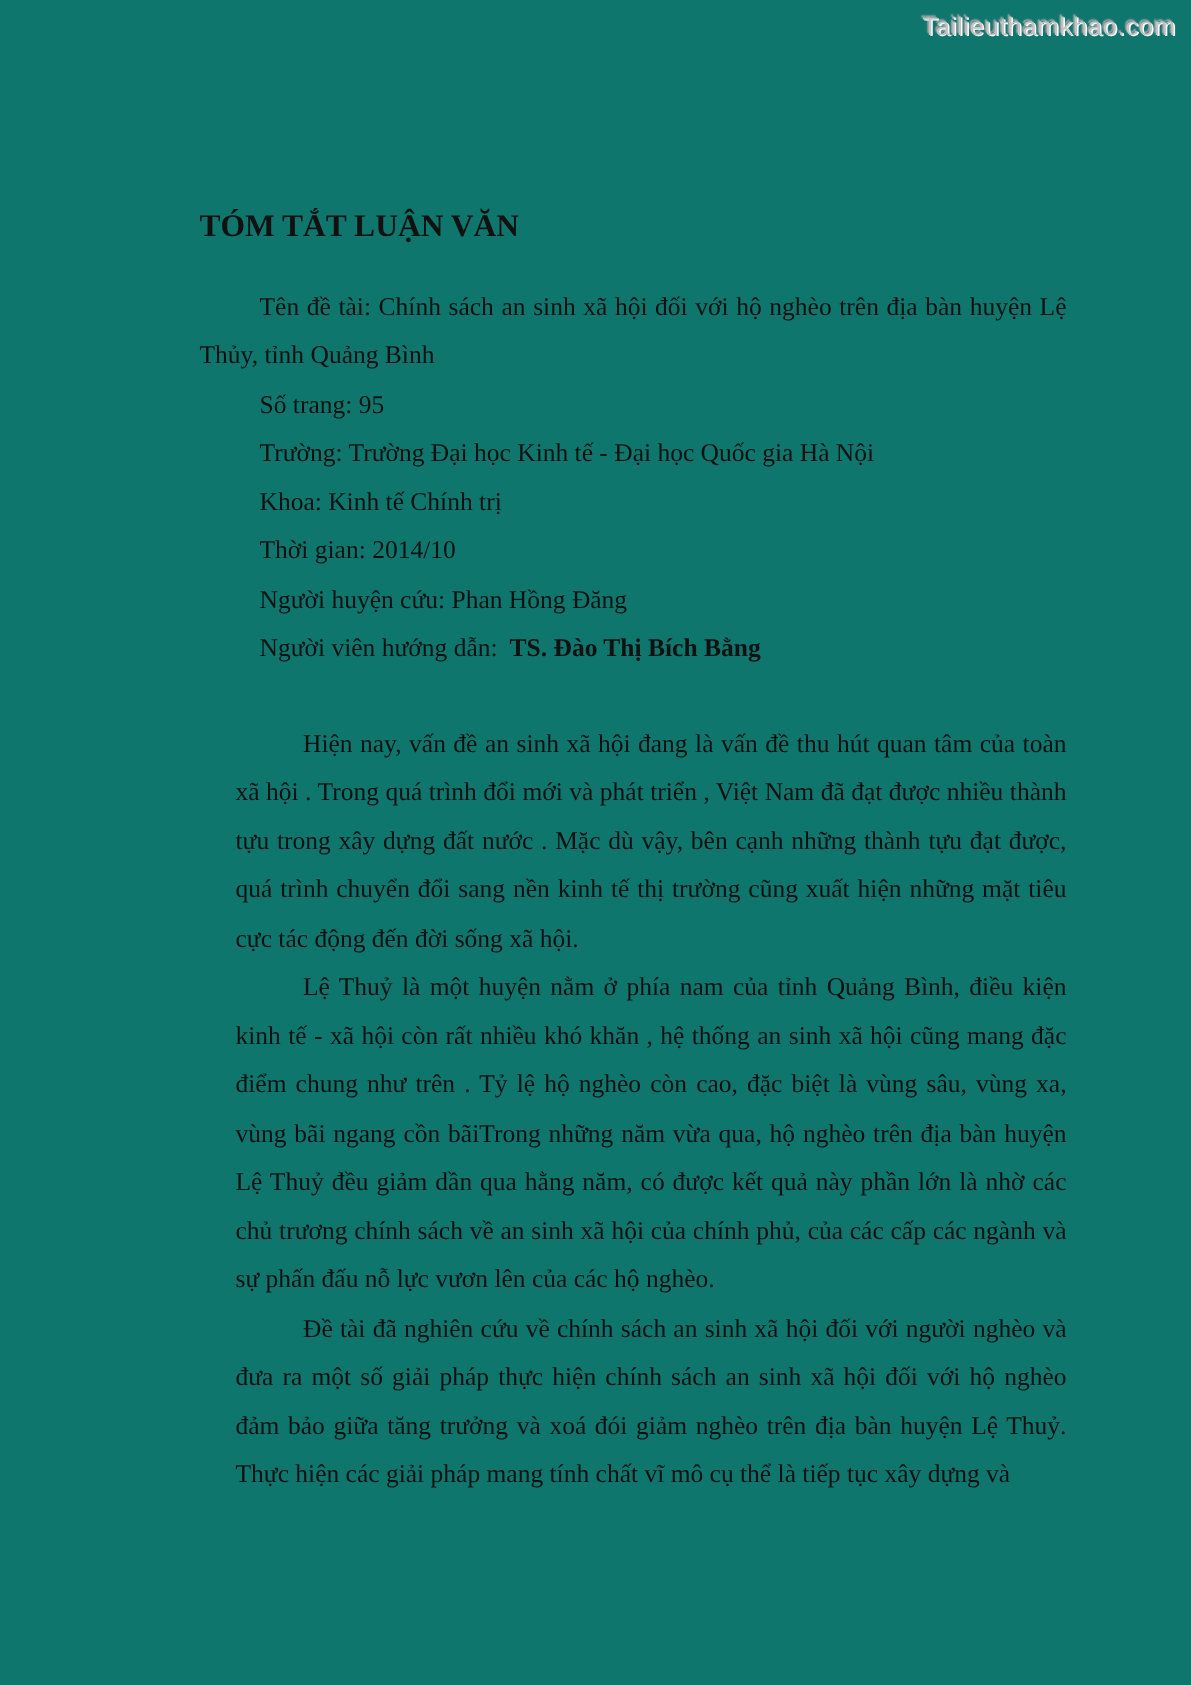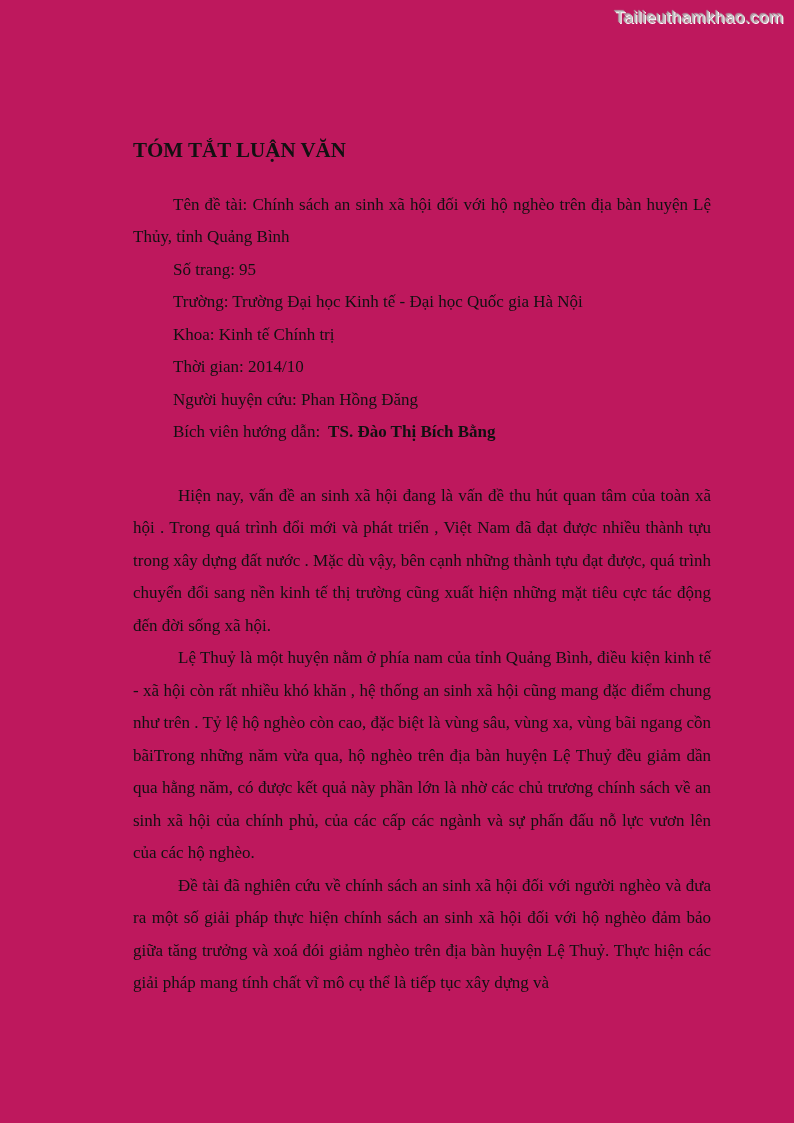--- a/index.html
+++ b/index.html
@@ -4,21 +4,21 @@
 <style>
   html, body {
     margin: 0;
     padding: 0;
     background: #ffffff;
   }
   .page {
     position: relative;
     width: 794px;
     height: 1123px;
-    background: #be185d;
+    background: #0f766e;
     overflow: hidden;
     font-family: "Liberation Serif", "DejaVu Serif", serif;
     color: #111111;
   }
   .watermark {
     position: absolute;
     top: 8px;
     right: 10px;
     font-family: "Liberation Sans", "DejaVu Sans", sans-serif;
     font-size: 17px;
@@ -61,20 +61,21 @@
     left: 377px;
     top: 0;
   }
   .gvhd-name {
     font-weight: bold;
     padding-left: 8px;
   }
   .para {
     text-indent: 45px;
     text-align: justify;
+    margin-left: 24px;
   }
 </style>
 </head>
 <body>
 
 <div class="page">
 
   <div class="watermark">Tailieuthamkhao.com</div>
 
   <div class="content">
@@ -84,21 +85,21 @@
     <div class="meta-block">
       <p class="meta-line">Tên đề tài:  Chính sách an sinh xã hội đối với hộ nghèo trên địa bàn huyện Lệ Thủy, tỉnh Quảng Bình</p>
       <p class="meta-line">Số trang: 95</p>
       <p class="meta-line">Trường: Trường Đại học Kinh tế - Đại học Quốc gia Hà Nội</p>
       <p class="meta-line">Khoa: Kinh tế Chính trị</p>
       <p class="meta-line split">
         <span>Thời gian:  2014/10</span>
       </p>
       <p class="meta-line">Người huyện cứu: Phan Hồng Đăng</p>
       <p class="meta-line">
-        <span>Bích viên hướng dẫn:</span><span class="gvhd-name">TS. Đào Thị Bích Bằng</span>
+        <span>Người viên hướng dẫn:</span><span class="gvhd-name">TS. Đào Thị Bích Bằng</span>
       </p>
     </div>
 
     <div>
       <p class="para">Hiện nay, vấn đề an sinh xã hội đang là vấn đề thu hút quan tâm của toàn xã hội . Trong quá trình đổi mới và phát triển , Việt Nam đã đạt được nhiều thành tựu trong xây dựng đất nước . Mặc dù vậy, bên cạnh những thành tựu đạt được, quá trình chuyển đổi sang nền kinh tế thị trường cũng xuất hiện những mặt tiêu cực tác động đến đời sống xã hội.</p>
       <p class="para">Lệ Thuỷ là một huyện nằm ở phía nam của tỉnh Quảng Bình, điều kiện kinh tế - xã hội còn rất nhiều khó khăn , hệ thống an sinh xã hội cũng mang đặc điểm chung như trên . Tỷ lệ hộ nghèo còn cao, đặc biệt là vùng sâu, vùng xa, vùng bãi ngang cồn bãiTrong những năm vừa qua, hộ nghèo trên địa bàn huyện Lệ Thuỷ đều giảm dần qua hằng năm, có được kết quả này phần lớn là nhờ các chủ trương chính sách về an sinh xã hội của chính phủ, của các cấp các ngành và sự phấn đấu nỗ lực vươn lên của các hộ nghèo.</p>
       <p class="para">Đề tài đã nghiên cứu về chính sách an sinh xã hội đối với người nghèo và đưa ra một số giải pháp thực hiện chính sách an sinh xã hội đối với hộ nghèo đảm bảo giữa tăng trưởng và xoá đói giảm nghèo trên địa bàn huyện Lệ Thuỷ. Thực hiện các giải pháp mang tính chất vĩ mô cụ thể là tiếp tục xây dựng và</p>
     </div>
 
   </div>

